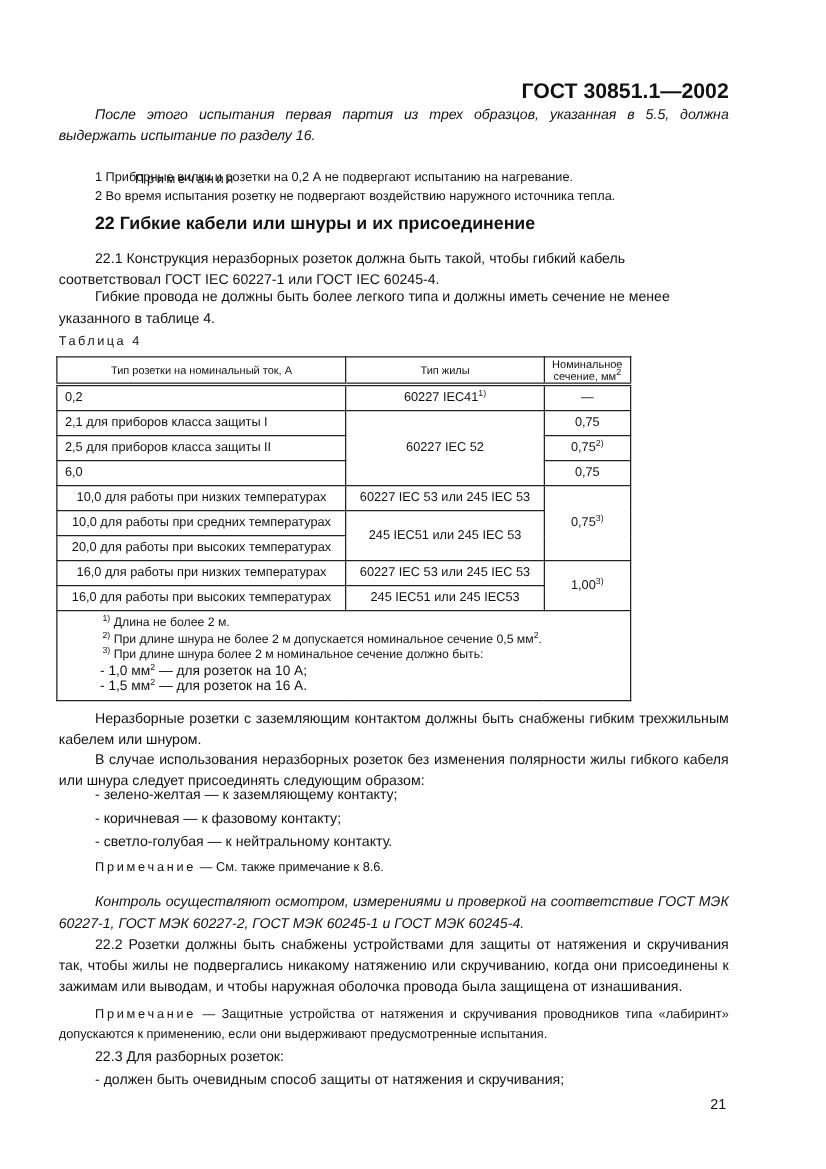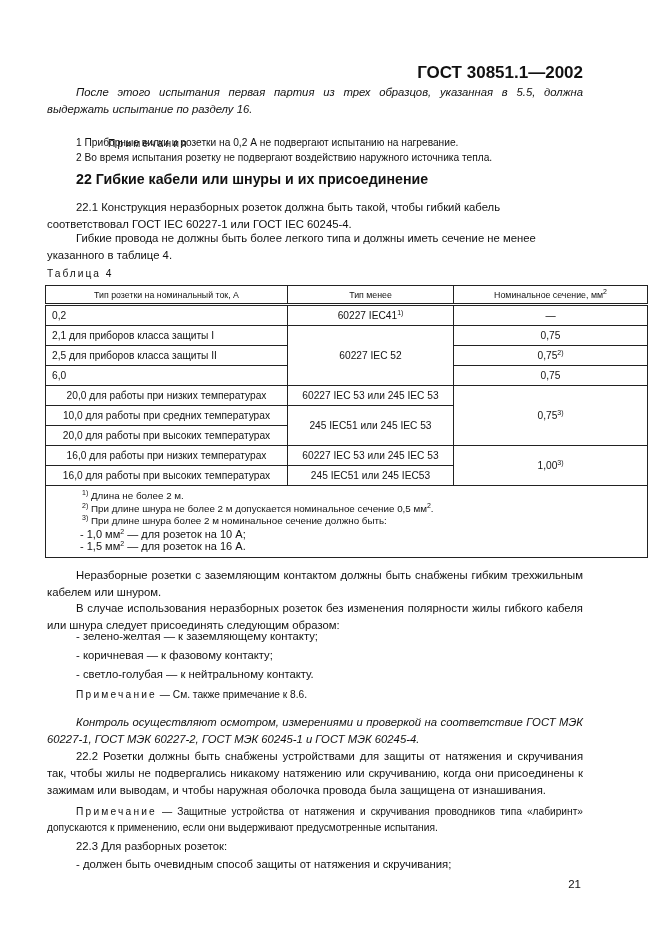--- a/index.html
+++ b/index.html
@@ -9,21 +9,21 @@
   .hdr-code { right: 78px; top: 63px; font-weight: bold; font-size: 17px; }
   .p { left: 47px; width: 536px; line-height: 17px; margin: 0; }
   .ind { text-indent: 29px; }
   .it { font-style: italic; }
   .just { text-align: justify; }
   .spaced { letter-spacing: 2.2px; }
   .small { font-size: 10.2px; }
   .note-line { left: 76px; font-size: 10.2px; line-height: 16px; }
   .h2 { left: 76px; top: 171px; font-weight: bold; font-size: 14.2px; }
   .tcap { left: 47px; top: 268px; font-size: 10.2px; letter-spacing: 2px; }
-  table.t4 { position: absolute; left: 45px; top: 285px; width: 603px;
+  table.t4 { position: absolute; left: 45px; top: 285px; width: 460px;
              border-collapse: collapse; font-size: 10.2px; }
   table.t4 td, table.t4 th { border: 1px solid #222; padding: 0 6px; height: 19px; }
   table.t4 th { font-weight: normal; font-size: 8.8px; text-align: center; height: 17px;
                 border-bottom: 3px double #222; }
   .c1 { width: 229px; }
   .c2 { width: 153px; text-align: center; }
   .c3 { text-align: center; }
   .left { text-align: left; }
   .center { text-align: center; }
   sup { font-size: 7px; vertical-align: 4px; line-height: 0; }
@@ -48,21 +48,21 @@
 
 <p class="abs p ind" style="top:199px;">22.1 Конструкция неразборных розеток должна быть такой, чтобы гибкий кабель соответствовал ГОСТ IEC 60227-1 или ГОСТ IEC 60245-4.</p>
 <p class="abs p ind" style="top:230px;">Гибкие провода не должны быть более легкого типа и должны иметь сечение не менее указанного в таблице 4.</p>
 
 <div class="abs tcap">Таблица 4</div>
 
 <table class="t4">
   <tbody>
       <tr>
     <th class="c1">Тип розетки на номинальный ток, А</th>
-    <th class="c2">Тип менее</th>
+    <th class="c2">Тип жилы</th>
     <th class="c3"><span>Номинальное сечение, мм</span><sup>2</sup></th>
   </tr>
   <tr>
     <td class="c1 left">0,2</td>
     <td class="c2"><span>60227  IEC41</span><sup>1)</sup></td>
     <td class="c3">—</td>
   </tr>
   <tr>
     <td class="c1 left">2,1 для приборов класса защиты I</td>
     <td class="c2" rowspan="3">60227  IEC 52</td>
@@ -70,21 +70,21 @@
   </tr>
   <tr>
     <td class="c1 left">2,5 для приборов класса защиты II</td>
     <td class="c3"><span>0,75</span><sup>2)</sup></td>
   </tr>
   <tr>
     <td class="c1 left">6,0</td>
     <td class="c3">0,75</td>
   </tr>
   <tr>
-    <td class="c1 center">20,0 для работы при низких температурах</td>
+    <td class="c1 center">10,0 для работы при низких температурах</td>
     <td class="c2">60227  IEC 53 или 245 IEC 53</td>
     <td class="c3" rowspan="3"><span>0,75</span><sup>3)</sup></td>
   </tr>
   <tr>
     <td class="c1 center">10,0 для работы при средних температурах</td>
     <td class="c2" rowspan="2">245  IEC51 или 245 IEC 53</td>
   </tr>
   <tr>
     <td class="c1 center">20,0 для работы при высоких температурах</td>
   </tr>

